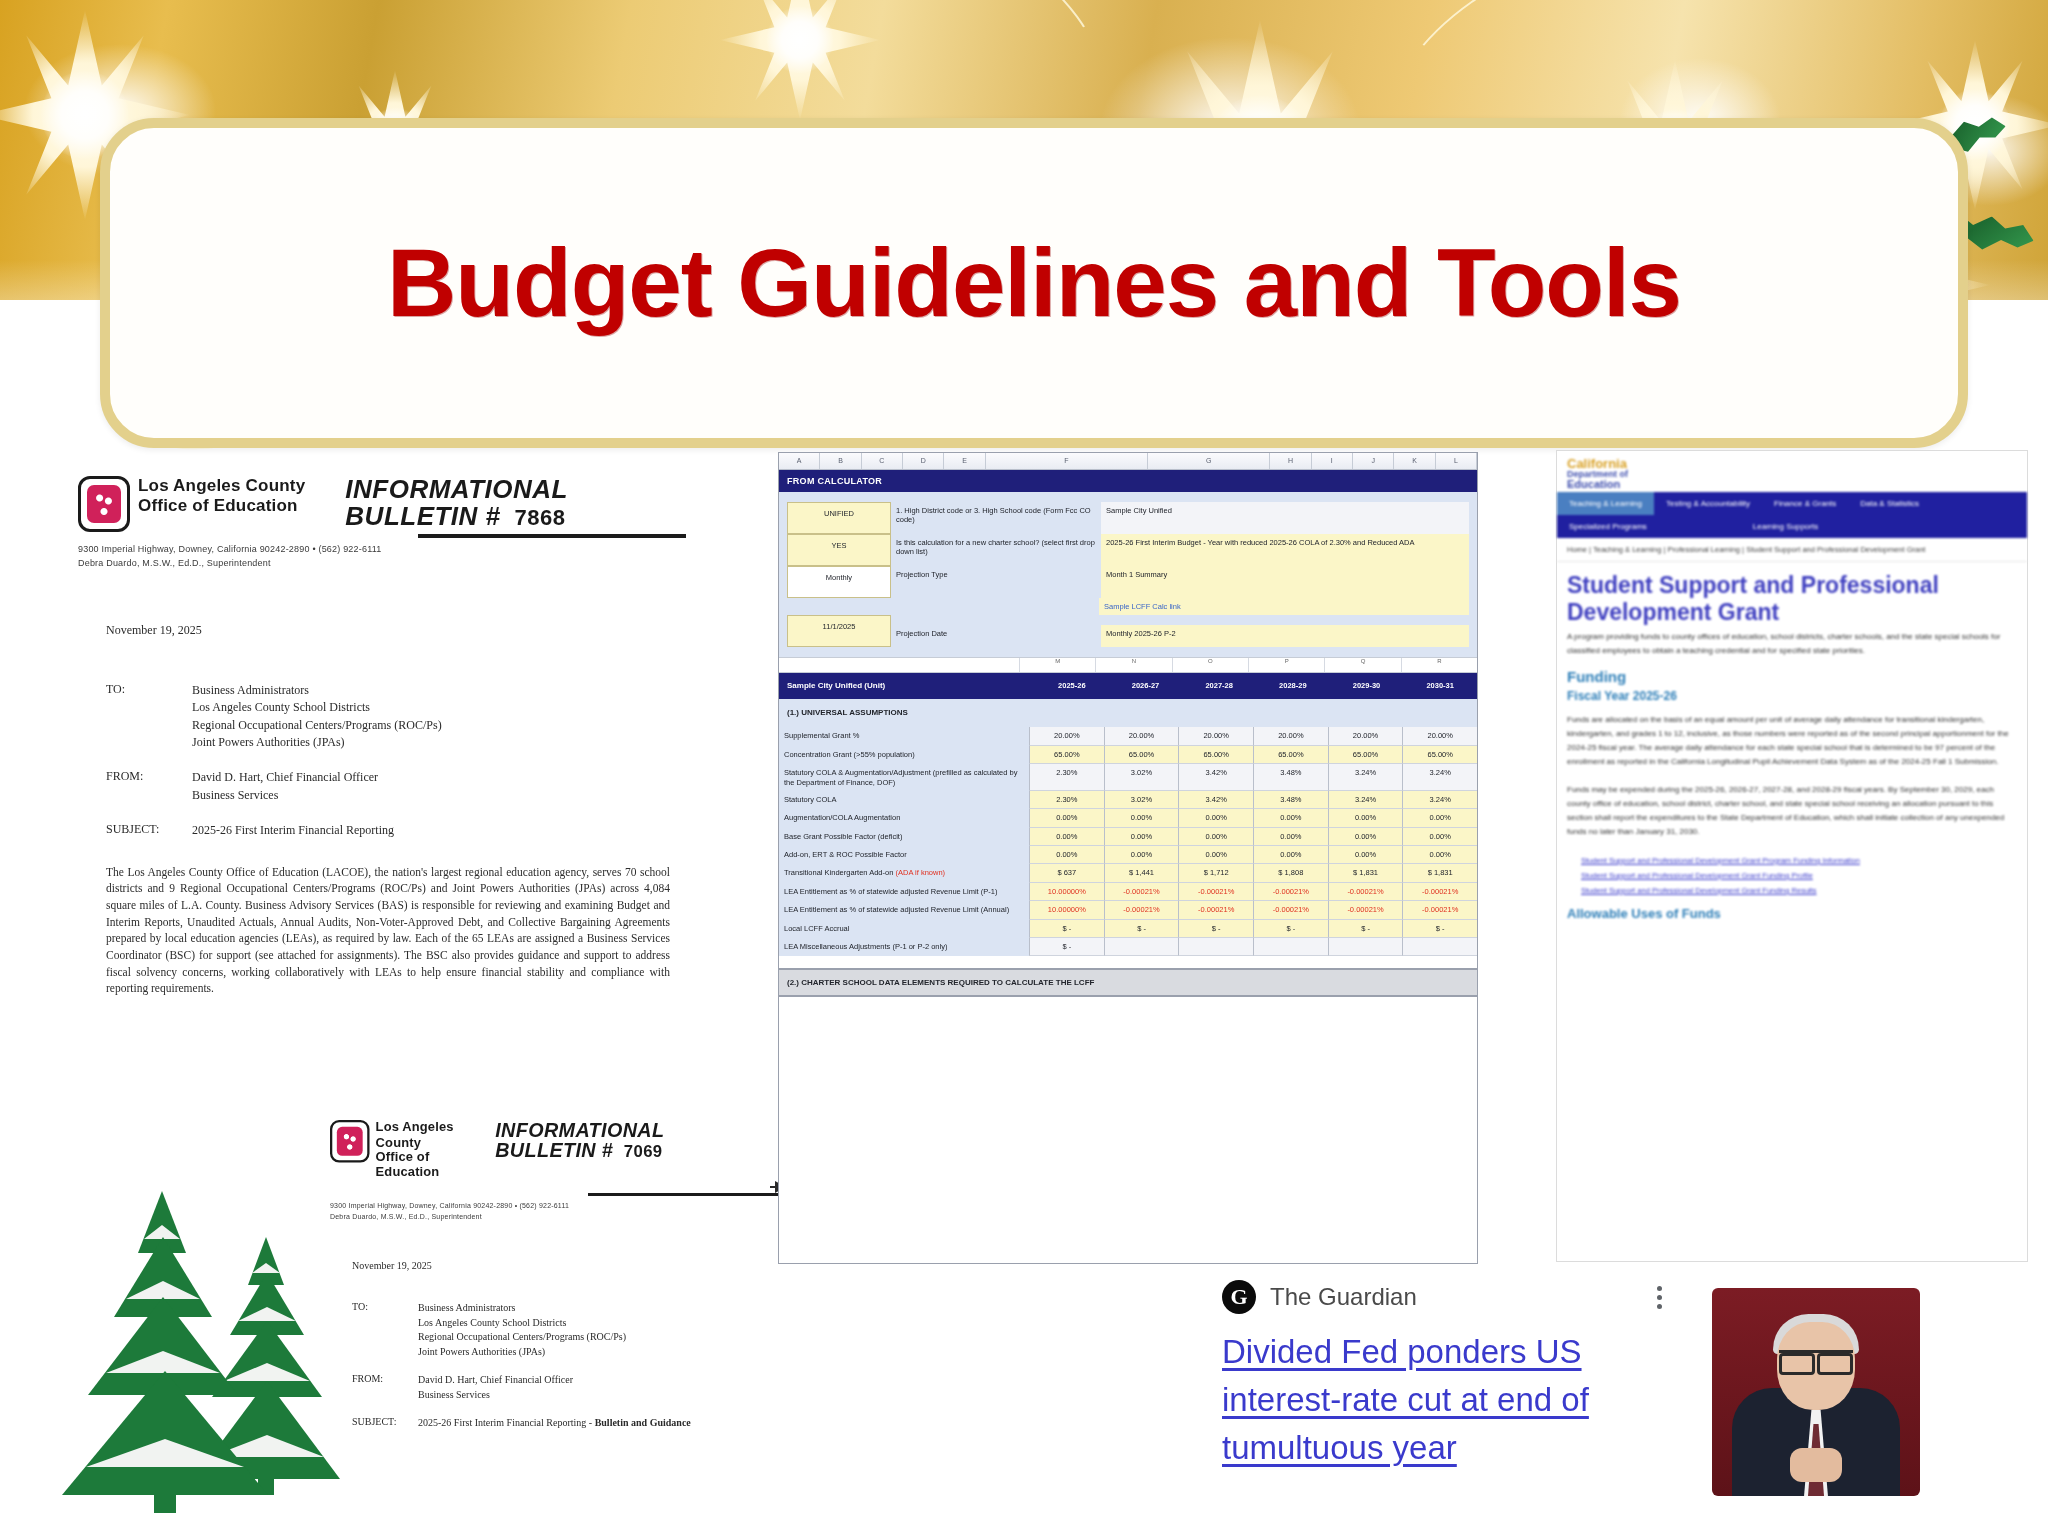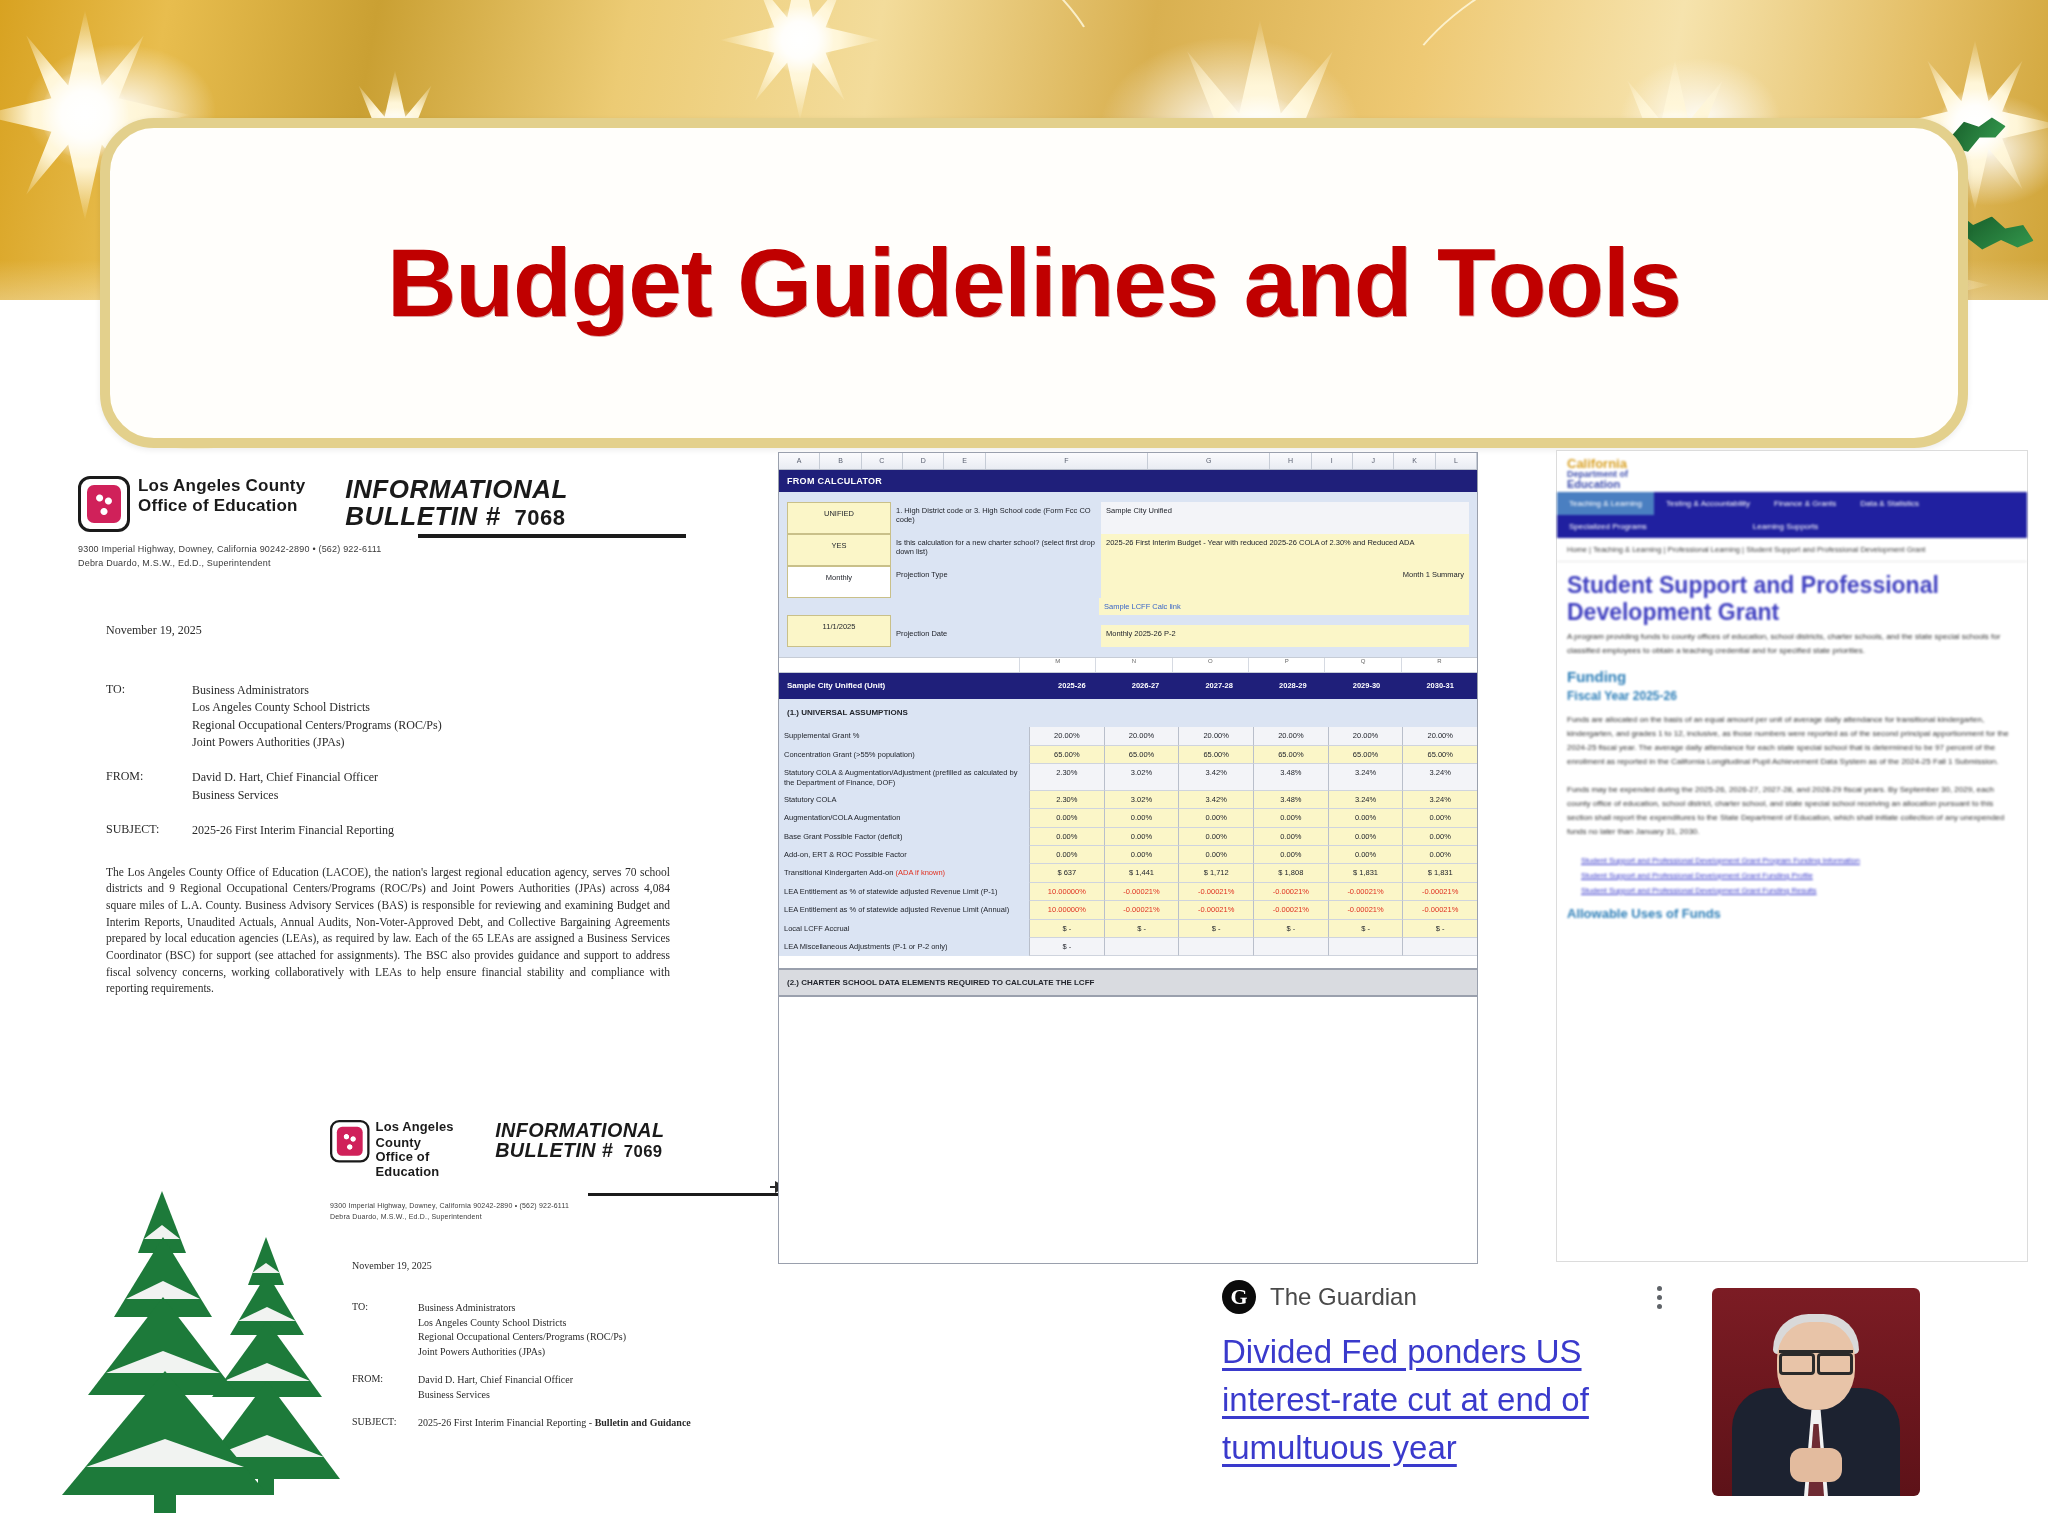--- a/index.html
+++ b/index.html
@@ -237,21 +237,21 @@
     <div class="loe-logo"></div>
     <div class="loe-name">
       <div>Los Angeles County</div>
       <div>Office of Education</div>
     </div>
     <div style="margin-left:40px;text-align:left;">
       <div class="bulletin-label">
         <div>INFORMATIONAL</div>
         <div style="display:flex;align-items:baseline;">
           <span>BULLETIN #</span>
-          <span class="bulletin-num">7068</span>
+          <span class="bulletin-num">7868</span>
         </div>
       </div>
     </div>
   </div>
   <div class="rule" style="margin:2px 0 4px 340px;width:268px;"></div>
   <div class="addr">9300 Imperial Highway, Downey, California  90242-2890 • (562) 922-6111</div>
   <div class="addr">Debra Duardo, M.S.W., Ed.D., Superintendent</div>
 
   <div class="docdate" style="margin:52px 0 0 28px;">November 19, 2025</div>
 
@@ -359,21 +359,21 @@
       <div class="cell whi" style="flex:1;">Sample City Unified</div>
     </div>
     <div class="row">
       <div class="cell yel" style="flex:0 0 92px;text-align:center;border:1px solid #c9c089;height:22px;line-height:14px;">YES</div>
       <div class="cell" style="flex:0 0 200px;">Is this calculation for a new charter school? (select first drop down list)</div>
       <div class="cell yel" style="flex:1;">2025-26 First Interim Budget - Year with reduced 2025-26 COLA of 2.30% and Reduced ADA</div>
     </div>
     <div class="row">
       <div class="cell" style="flex:0 0 92px;text-align:center;background:#fff;border:1px solid #c9c089;height:22px;line-height:14px;">Monthly</div>
       <div class="cell" style="flex:0 0 200px;">Projection Type</div>
-      <div class="cell yel" style="flex:1;text-align:right;">Month 1 Summary</div>
+      <div class="cell yel" style="flex:1;">Month 1 Summary</div>
     </div>
     <div class="row">
       <div class="cell" style="flex:0 0 92px;"></div>
       <div class="cell" style="flex:0 0 200px;"></div>
       <div class="cell yel" style="flex:1;color:#3a66c8;">Sample LCFF Calc link</div>
     </div>
     <div class="row">
       <div class="cell yel" style="flex:0 0 92px;text-align:center;border:1px solid #c9c089;height:22px;line-height:14px;">11/1/2025</div>
       <div class="cell" style="flex:0 0 200px;margin-top:10px;">Projection Date</div>
       <div class="cell yel" style="flex:1;margin-top:10px;">Monthly 2025-26 P-2</div>

